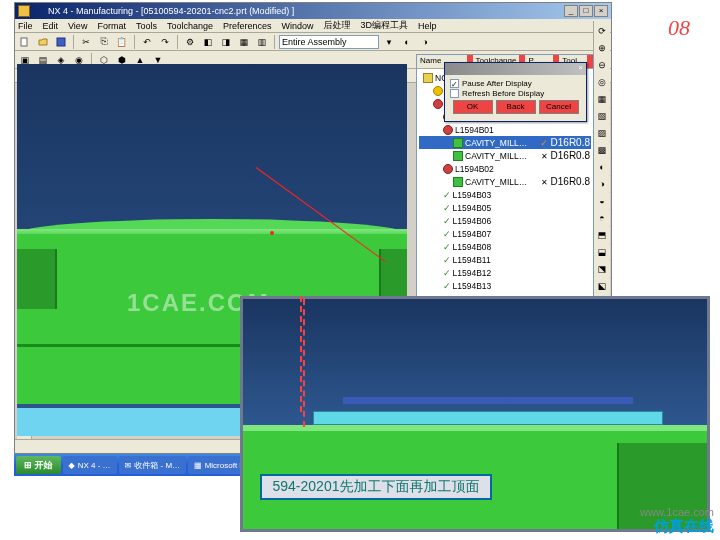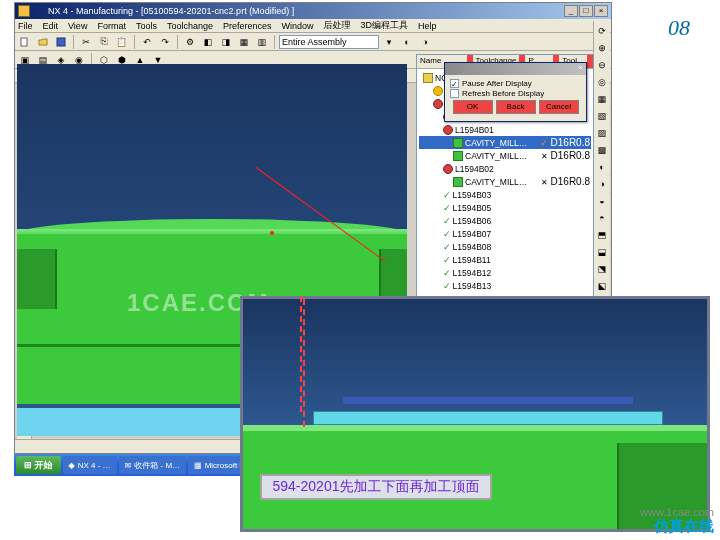--- a/index.html
+++ b/index.html
@@ -67,33 +67,33 @@
   .dlg-check.on::after { content: "✓"; font-size: 8px; line-height: 7px; color: #000; }
   .dlg-btns { display: flex; gap: 3px; justify-content: center; margin-top: 2px; }
   .dlg-btn { width: 40px; height: 14px; border: 1px solid #808080; background: #ef4444; font-size: 8px; text-align: center; line-height: 12px; }
 
   .statusbar { position: absolute; left: 0; bottom: 0; width: 100%; height: 14px; background: #ece9d8; border-top: 1px solid #aca899; display: flex; align-items: center; font-size: 8px; padding: 0 3px; gap: 8px; }
 
   .taskbar { position: absolute; left: 14px; top: 454px; width: 598px; height: 22px; background: linear-gradient(to bottom, #3e8ae0, #245edb, #245edb); display: flex; align-items: center; padding: 0 2px; gap: 2px; }
   .start-btn { height: 18px; padding: 0 8px; background: linear-gradient(to bottom, #5fb85f, #2a8a2a); color: #fff; font-size: 9px; font-weight: bold; border-radius: 2px; display: flex; align-items: center; gap: 3px; }
   .task-item { height: 18px; padding: 0 6px; background: #3a70d0; color: #fff; font-size: 8px; display: flex; align-items: center; border-radius: 2px; gap: 3px; }
 
-  .page-num { position: absolute; right: 30px; top: 15px; font-family: 'Brush Script MT', cursive; font-style: italic; font-size: 22px; color: #0369a1; }
+  .page-num { position: absolute; right: 30px; top: 15px; font-family: 'Brush Script MT', cursive; font-style: italic; font-size: 22px; color: #ef4444; }
 
   .detail-box { position: absolute; left: 240px; top: 296px; width: 470px; height: 236px; background: #b0c0d0; border: 3px solid #707890; }
   .detail-view { width: 100%; height: 100%; position: relative; overflow: hidden; }
   .det-sky { position: absolute; top: 0; left: 0; width: 100%; height: 128px; background: linear-gradient(to bottom, #1a3560, #2e5890); }
   .det-part { position: absolute; top: 128px; left: 0; width: 100%; height: 110px; background: #3cc93c; }
   .det-cyan { position: absolute; top: 112px; left: 70px; width: 350px; height: 14px; background: #5fd8e8; border: 1px solid #2a8a98; }
   .det-blue-bar { position: absolute; top: 98px; left: 100px; width: 290px; height: 7px; background: #3a5ab8; }
   .det-top-curve { position: absolute; top: 126px; left: 0; width: 100%; height: 6px; background: #7ee87e; }
   .det-notch { position: absolute; top: 144px; right: 0; width: 90px; height: 90px; background: #2a9a2a; border-left: 2px solid #1a7a1a; }
   .det-dash { position: absolute; top: 0; left: 60px; width: 0; height: 128px; border-left: 2px dashed #ff4040; }
 
-  .annotation { position: absolute; left: 260px; top: 474px; width: 232px; height: 26px; background: #dde0e8; border: 2px solid #a3a3a3; font-size: 14px; color: #6d28d9; display: flex; align-items: center; justify-content: center; z-index: 10; }
+  .annotation { position: absolute; left: 260px; top: 474px; width: 232px; height: 26px; background: #dde0e8; border: 2px solid #0369a1; font-size: 14px; color: #0f766e; display: flex; align-items: center; justify-content: center; z-index: 10; }
 
   .red-line { position: absolute; left: 256px; top: 167px; width: 160px; height: 1px; background: #ff2020; transform-origin: left center; transform: rotate(36deg); z-index: 6; }
   .red-line2 { position: absolute; left: 300px; top: 296px; width: 0; height: 116px; border-left: 2px dashed #ff4040; z-index: 6; }
 
   .watermark-cn { position: absolute; right: 6px; bottom: 4px; font-size: 15px; color: #00a0e0; font-weight: bold; z-index: 20; }
   .watermark-url { position: absolute; right: 6px; bottom: 22px; font-size: 11px; color: #888; z-index: 20; }
 
   svg.mini { width: 10px; height: 10px; }
 </style>
 </head>

